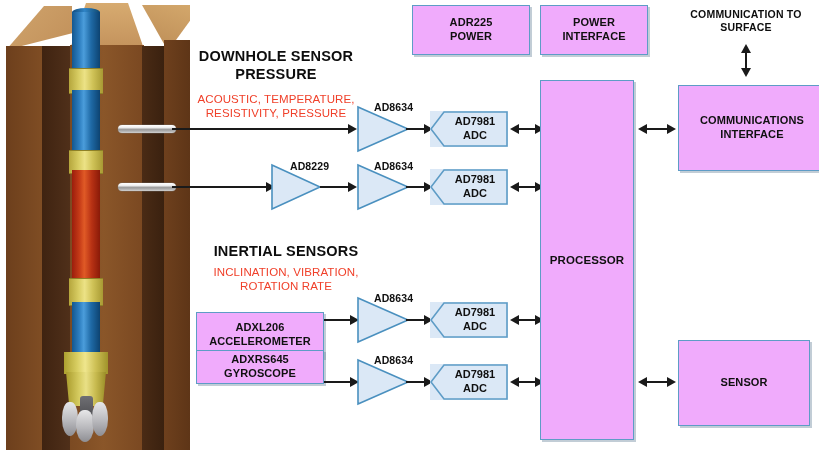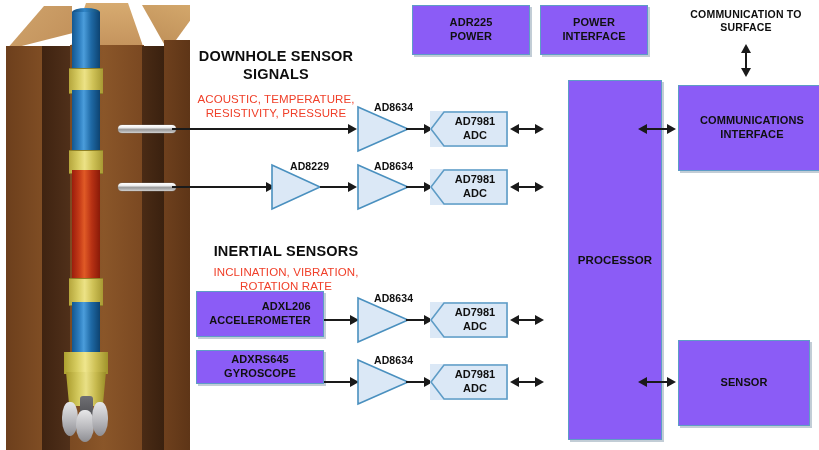--- a/index.html
+++ b/index.html
@@ -171,21 +171,21 @@
     width: 0; height: 0;
     border-left: 5px solid transparent;
     border-right: 5px solid transparent;
     border-top: 9px solid #1a1a1a;
   }
 
   
   .blk {
     position: absolute;
     box-sizing: border-box;
-    background: #8b5cf6;
+    background: #f0abfc;
     border: 1.5px solid #5e9cc6;
     box-shadow: 2px 2px 0 rgba(120,145,165,0.45);
     display: flex;
     align-items: center;
     justify-content: center;
     text-align: center;
     color: #101010;
     font-weight: bold;
     font-size: 11px;
     line-height: 1.25;
@@ -280,21 +280,21 @@
     <div class="bit-shoulder" style="top:352px; height:22px;"></div>
     <div class="bit-body" style="top:372px; height:34px;"></div>
     <div class="cone-dark" style="left:80px; top:396px; width:13px; height:22px; border-radius:3px;"></div>
     <div class="cone" style="left:62px;  top:402px; width:16px; height:34px;"></div>
     <div class="cone" style="left:76px;  top:410px; width:18px; height:32px;"></div>
     <div class="cone" style="left:92px;  top:402px; width:16px; height:34px;"></div>
   </div>
 
   <div class="hdr" style="left:178px; top:48px; width:196px; font-size:14.5px;">
     <span>DOWNHOLE SENSOR</span>
-    <span>SIGNALS</span>
+    <span>PRESSURE</span>
   </div>
   <div class="sub" style="left:178px; top:92px; width:196px; font-size:11.5px;">
     <span>ACOUSTIC, TEMPERATURE,</span>
     <span>RESISTIVITY, PRESSURE</span>
   </div>
 
   <div class="hdr" style="left:186px; top:243px; width:200px; font-size:14.5px;">
     <span>INERTIAL SENSORS</span>
   </div>
   <div class="sub" style="left:186px; top:265px; width:200px; font-size:11.5px;">
@@ -303,21 +303,21 @@
   </div>
 
   <div class="lead-tube" style="left:118px; top:125px; width:58px;"></div>
   <div class="hline" style="left:172px; top:128px; width:178px;"></div>
   <div class="arrow-r" style="left:348px; top:124px;"></div>
 
   <div class="lead-tube" style="left:118px; top:183px; width:58px;"></div>
   <div class="hline" style="left:172px; top:186px; width:96px;"></div>
   <div class="arrow-r" style="left:266px; top:182px;"></div>
 
-  <div class="blk" style="left:196px; top:291px; width:128px; height:46px;text-align:right;">
+  <div class="blk" style="left:196px; top:312px; width:128px; height:46px;">
     <div>
       <span>ADXL206</span>
       <span>ACCELEROMETER</span>
     </div>
   </div>
   <div class="hline" style="left:324px; top:319px; width:28px;"></div>
   <div class="arrow-r" style="left:350px; top:315px;"></div>
 
   <div class="blk" style="left:196px; top:350px; width:128px; height:34px;">
     <div>
@@ -440,21 +440,21 @@
     </div>
   </div>
 
   <div class="blk" style="left:540px; top:5px; width:108px; height:50px;">
     <div>
       <span>POWER</span>
       <span>INTERFACE</span>
     </div>
   </div>
 
-  <div class="blk" style="left:540px; top:80px; width:94px; height:360px; font-size:11.5px;margin-left:28px;">
+  <div class="blk" style="left:540px; top:80px; width:94px; height:360px; font-size:11.5px;">
     <span>PROCESSOR</span>
   </div>
 
   <div class="capt" style="left:678px; top:8px; width:136px;">
     <span>COMMUNICATION</span>
     <span>TO SURFACE</span>
   </div>
   <div class="arrow-u" style="left:741px; top:44px;"></div>
   <div class="vline" style="left:745px; top:50px; height:20px;"></div>
   <div class="arrow-d" style="left:741px; top:68px;"></div>

